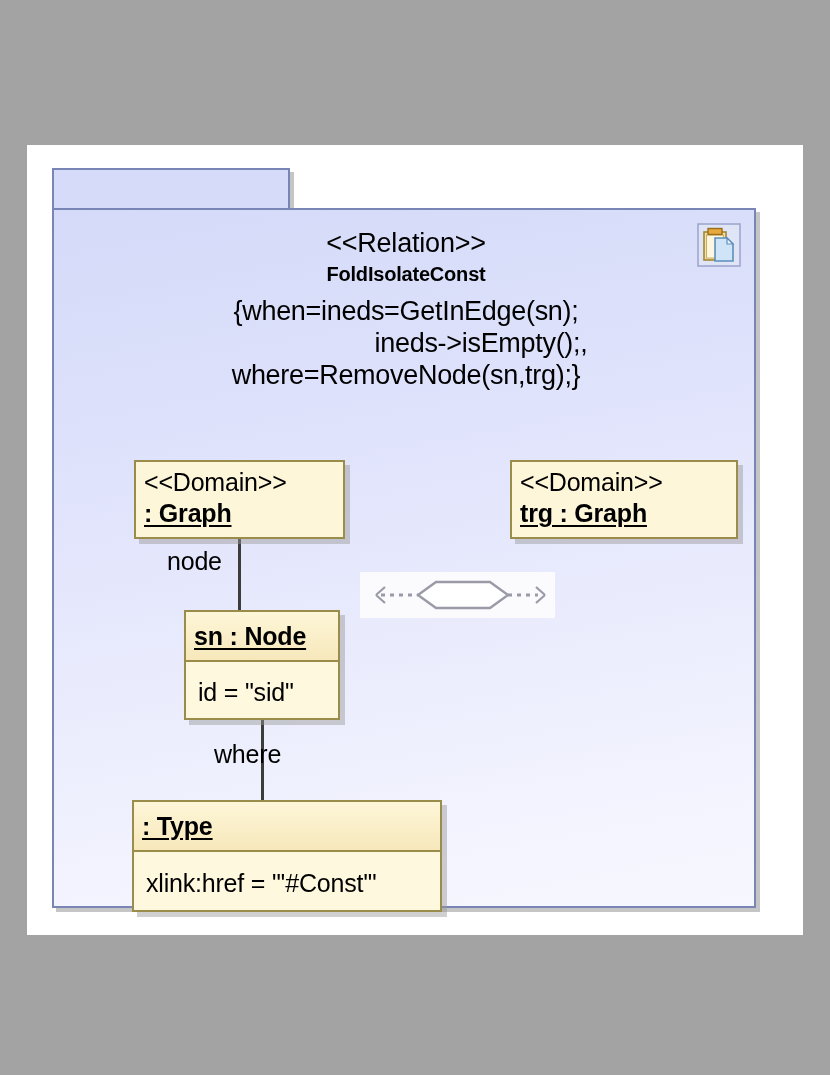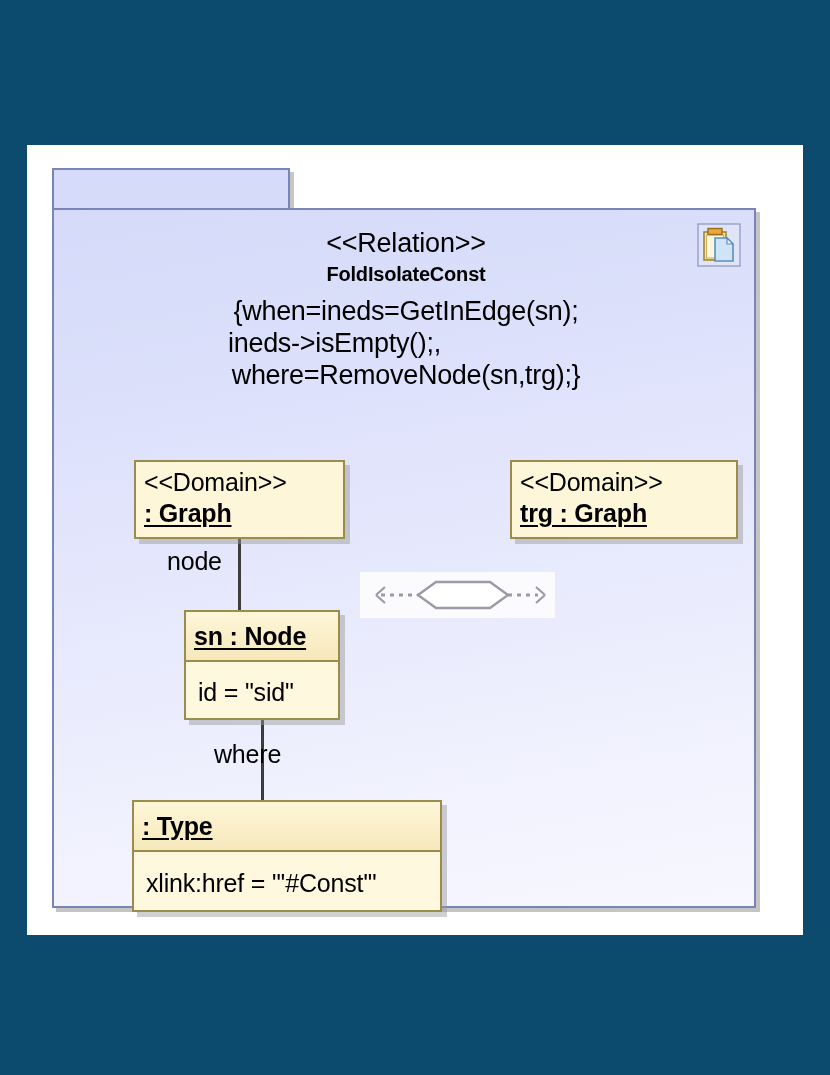--- a/index.html
+++ b/index.html
@@ -12,21 +12,21 @@
     height: 1075px;
     overflow: hidden;
     font-family: "Liberation Sans", sans-serif;
   }
 
   
   #stage {
     position: relative;
     width: 830px;
     height: 1075px;
-    background: #0c4a6e;
+    background: #a3a3a3;
   }
   .canvas {
     position: absolute;
     left: 27px;
     top: 145px;
     width: 776px;
     height: 790px;
     background: #ffffff;
   }
 
@@ -84,21 +84,21 @@
     letter-spacing: -0.2px;
   }
   .constraint {
     margin-top: 8px;
     font-size: 27px;
     line-height: 1.19;
     letter-spacing: -0.3px;
     padding: 0 24px;
   }
   .constraint .c-l1 { display:block; text-align:center; }
-  .constraint .c-l2 { display:block; text-align:left; padding-left: 150px; }
+  .constraint .c-l2 { display:block; text-align:center; padding-left: 150px; }
   .constraint .c-l3 { display:block; text-align:center; }
 
   
   .clip-icon {
     position: absolute;
     right: 13px;
     top: 13px;
     width: 44px;
     height: 44px;
   }

